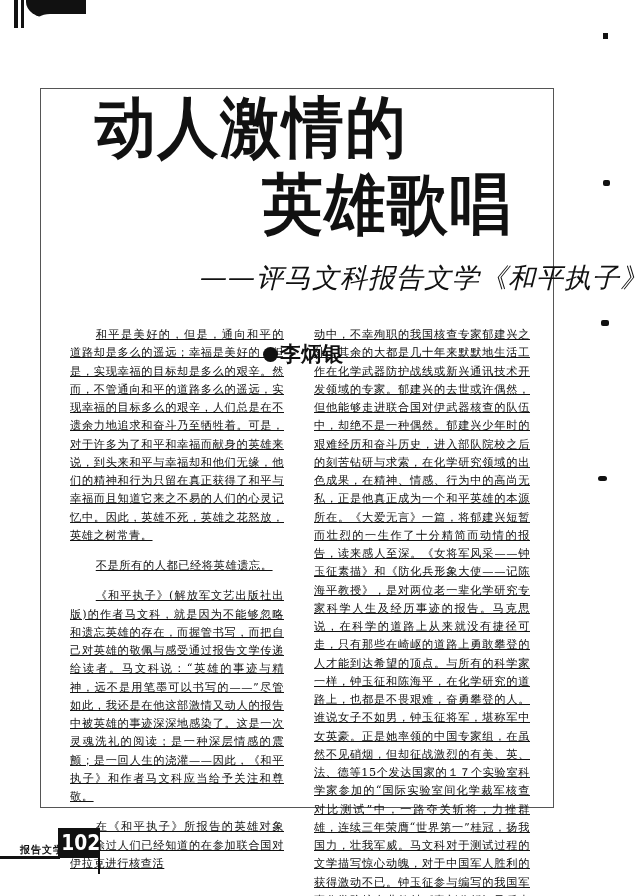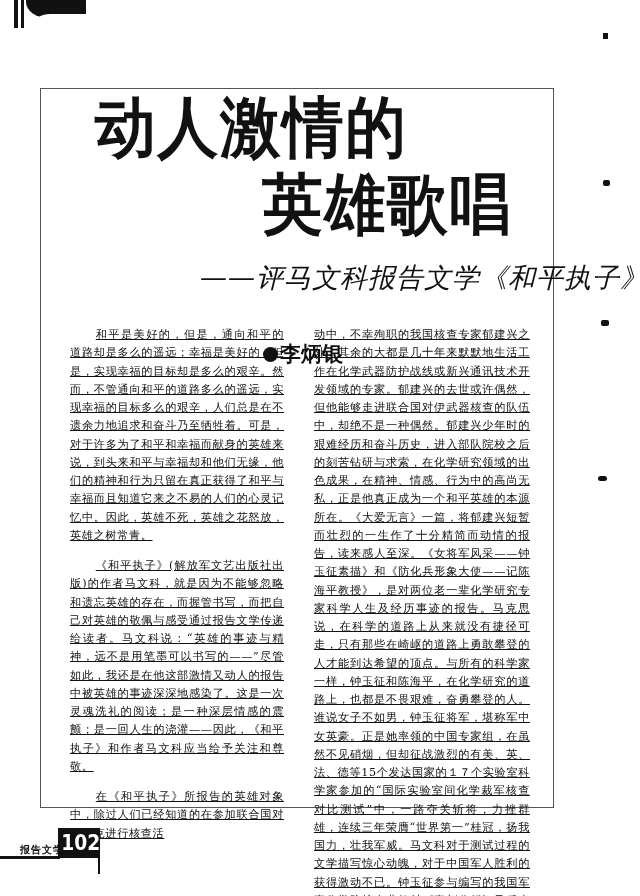--- a/index.html
+++ b/index.html
@@ -85,20 +85,21 @@
 
 <div class="title-line1">动人激情的</div>
 <div class="title-line2">英雄歌唱</div>
 <div class="subtitle">——评马文科报告文学《和平执子》</div>
 <div class="author">
   <span class="dot"></span><span>李炳银</span>
 </div>
 
 <div class="column col-left">
   <p class="indent">和平是美好的，但是，通向和平的道路却是多么的遥远；幸福是美好的，但是，实现幸福的目标却是多么的艰辛。然而，不管通向和平的道路多么的遥远，实现幸福的目标多么的艰辛，人们总是在不遗余力地追求和奋斗乃至牺牲着。可是，对于许多为了和平和幸福而献身的英雄来说，到头来和平与幸福却和他们无缘，他们的精神和行为只留在真正获得了和平与幸福而且知道它来之不易的人们的心灵记忆中。因此，英雄不死，英雄之花怒放，英雄之树常青。</p>
+  <p class="indent">不是所有的人都已经将英雄遗忘。</p>
   <p class="indent">《和平执子》(解放军文艺出版社出版)的作者马文科，就是因为不能够忽略和遗忘英雄的存在，而握管书写，而把自己对英雄的敬佩与感受通过报告文学传递给读者。马文科说：“英雄的事迹与精神，远不是用笔墨可以书写的——”尽管如此，我还是在他这部激情又动人的报告中被英雄的事迹深深地感染了。这是一次灵魂洗礼的阅读；是一种深层情感的震颤；是一回人生的浇灌——因此，《和平执子》和作者马文科应当给予关注和尊敬。</p>
   <p class="indent">在《和平执子》所报告的英雄对象中，除过人们已经知道的在参加联合国对伊拉克进行核查活</p>
 </div>
 
 <div class="column col-right">
   <p>动中，不幸殉职的我国核查专家郁建兴之外，其余的大都是几十年来默默地生活工作在化学武器防护战线或新兴通讯技术开发领域的专家。郁建兴的去世或许偶然，但他能够走进联合国对伊武器核查的队伍中，却绝不是一种偶然。郁建兴少年时的艰难经历和奋斗历史，进入部队院校之后的刻苦钻研与求索，在化学研究领域的出色成果，在精神、情感、行为中的高尚无私，正是他真正成为一个和平英雄的本源所在。《大爱无言》一篇，将郁建兴短暂而壮烈的一生作了十分精简而动情的报告，读来感人至深。《女将军风采——钟玉征素描》和《防化兵形象大使——记陈海平教授》，是对两位老一辈化学研究专家科学人生及经历事迹的报告。马克思说，在科学的道路上从来就没有捷径可走，只有那些在崎岖的道路上勇敢攀登的人才能到达希望的顶点。与所有的科学家一样，钟玉征和陈海平，在化学研究的道路上，也都是不畏艰难，奋勇攀登的人。谁说女子不如男，钟玉征将军，堪称军中女英豪。正是她率领的中国专家组，在虽然不见硝烟，但却征战激烈的有美、英、法、德等15个发达国家的１７个实验室科学家参加的“国际实验室间化学裁军核查对比测试”中，一路夺关斩将，力挫群雄，连续三年荣膺“世界第一”桂冠，扬我国力，壮我军威。马文科对于测试过程的文学描写惊心动魄，对于中国军人胜利的获得激动不已。钟玉征参与编写的我国军事化学防护专业教材《毒剂分析》及后来撰写的《毒剂侦察分析》研究等，使我军的毒剂研究水平更新换代，接近了发达国家水平。可是，能够有今天这样的成就，是钟玉征将军几十年的艰辛和努力的结果。在成功的</p>
 </div>
 
 <div class="footer">
   <span class="label">报告文学</span>

